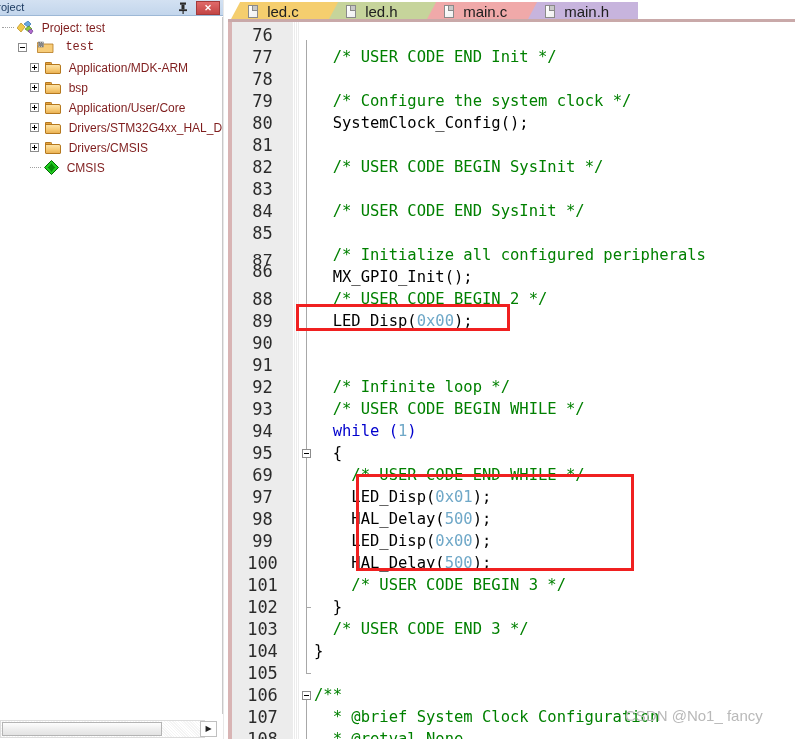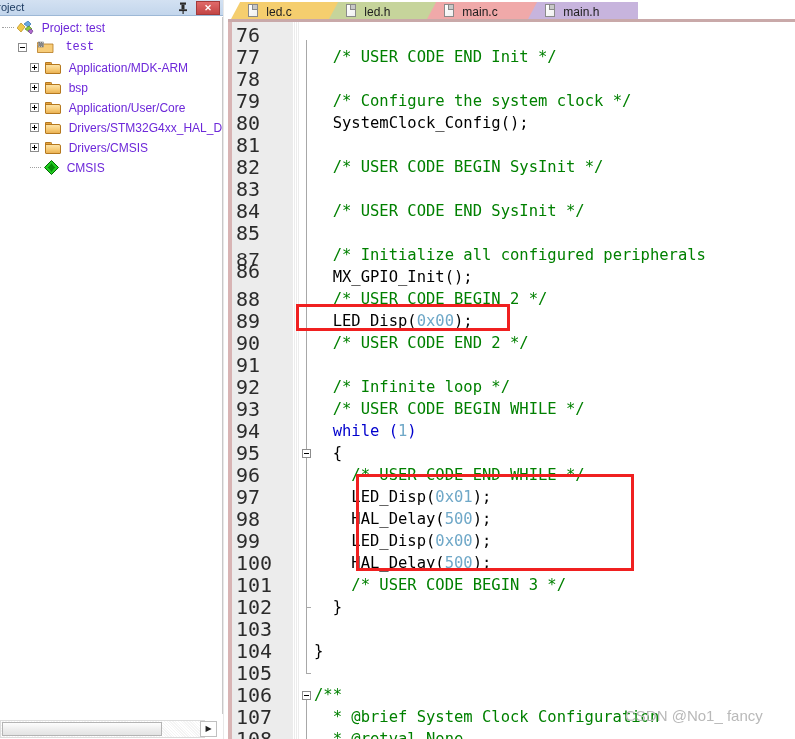--- a/index.html
+++ b/index.html
@@ -76,21 +76,21 @@
     position: relative;
     height: 20px;
     line-height: 20px;
     white-space: nowrap;
     font-size: 12px;
     color: #000000;
     cursor: default;
   }
   .tree-row .label {
     font-size: 12px;
-    color: #6d28d9;
+    color: #7f1d1d;
     vertical-align: middle;
   }
   .expander {
     display: inline-block;
     width: 9px; height: 9px;
     border: 1px solid #8c8c8c;
     background: #ffffff;
     position: relative;
     vertical-align: middle;
     margin-right: 3px;
@@ -229,21 +229,21 @@
     left: 0; top: 0;
     width: 567px; height: 19px;
     background: #ffffff;
     overflow: hidden;
   }
   .tab {
     position: absolute;
     top: 2px;
     height: 19px;
     line-height: 18px;
-    font-size: 12px;
+    font-size: 15px;
     color: #202020;
     padding-left: 8px;
     box-sizing: border-box;
     cursor: pointer;
     white-space: nowrap;
   }
   .tab .tabskew {
     position: absolute;
     left: -10px; top: 0;
     width: 14px; height: 19px;
@@ -313,23 +313,23 @@
     position: absolute;
     left: 72px; top: 0;
     width: 14px; height: 717px;
     background: #ffffff;
   }
 
   .lnum {
     position: absolute;
     right: 0;
     width: 57px;
-    text-align: left;
+    text-align: center;
     font-family: "DejaVu Sans Mono", "Liberation Mono", monospace;
-    font-size: 20px;
+    font-size: 17px;
     color: #2b2b2b;
     height: 22px;
     line-height: 22px;
     padding-right: 4px;
     box-sizing: border-box;
     user-select: none;
   }
   .codeline {
     position: absolute;
     left: 86px;
@@ -541,21 +541,21 @@
         <div class="lnum" style="top: 238px;">86</div>
         <div class="lnum" style="top: 228px; font-family: Liberation Mono, monospace;">87</div>
         <div class="lnum" style="top: 266px;">88</div>
         <div class="lnum" style="top: 288px;">89</div>
         <div class="lnum" style="top: 310px;">90</div>
         <div class="lnum" style="top: 332px;">91</div>
         <div class="lnum" style="top: 354px;">92</div>
         <div class="lnum" style="top: 376px;">93</div>
         <div class="lnum" style="top: 398px;">94</div>
         <div class="lnum" style="top: 420px;">95</div>
-        <div class="lnum" style="top: 442px;">96</div>
+        <div class="lnum" style="top: 442px;">69</div>
         <div class="lnum" style="top: 464px;">97</div>
         <div class="lnum" style="top: 486px;">98</div>
         <div class="lnum" style="top: 508px;">99</div>
         <div class="lnum" style="top: 530px;">100</div>
         <div class="lnum" style="top: 552px;">101</div>
         <div class="lnum" style="top: 574px;">102</div>
         <div class="lnum" style="top: 596px;">103</div>
         <div class="lnum" style="top: 618px;">104</div>
         <div class="lnum" style="top: 640px;">105</div>
         <div class="lnum" style="top: 662px;">106</div>
@@ -574,34 +574,34 @@
         <div class="codeline" style="top: 90px;"><span class="id">  SystemClock_Config();</span></div>
         <div class="codeline" style="top: 112px;"></div>
         <div class="codeline" style="top: 134px;"><span class="id">  </span><span class="cm">/* USER CODE BEGIN SysInit */</span></div>
         <div class="codeline" style="top: 156px;"></div>
         <div class="codeline" style="top: 178px;"><span class="id">  </span><span class="cm">/* USER CODE END SysInit */</span></div>
         <div class="codeline" style="top: 200px;"></div>
         <div class="codeline" style="top: 222px;"><span class="id">  </span><span class="cm">/* Initialize all configured peripherals</span></div>
         <div class="codeline" style="top: 244px;"><span class="id">  MX_GPIO_Init();</span></div>
         <div class="codeline" style="top: 266px;"><span class="id">  </span><span class="cm">/* USER CODE BEGIN 2 */</span></div>
         <div class="codeline" style="top: 288px;"><span class="id">  LED_Disp(</span><span class="num">0x00</span><span class="id">);</span></div>
-        <div class="codeline" style="top: 310px;"><span class="id">  </span><span class="cm">/* USER CODE END 2 */</span></div>
+        <div class="codeline" style="top: 310px;"><span class="id">  </span></div>
         <div class="codeline" style="top: 332px;"></div>
         <div class="codeline" style="top: 354px;"><span class="id">  </span><span class="cm">/* Infinite loop */</span></div>
         <div class="codeline" style="top: 376px;"><span class="id">  </span><span class="cm">/* USER CODE BEGIN WHILE */</span></div>
         <div class="codeline" style="top: 398px;"><span class="id">  </span><span class="kw">while</span><span class="pn"> (</span><span class="num">1</span><span class="pn">)</span></div>
         <div class="codeline" style="top: 420px;"><span class="id">  {</span></div>
         <div class="codeline" style="top: 442px;"><span class="id">    </span><span class="cm">/* USER CODE END WHILE */</span></div>
         <div class="codeline" style="top: 464px;"><span class="id">    LED_Disp(</span><span class="num">0x01</span><span class="id">);</span></div>
         <div class="codeline" style="top: 486px;"><span class="id">    HAL_Delay(</span><span class="num">500</span><span class="id">);</span></div>
         <div class="codeline" style="top: 508px;"><span class="id">    LED_Disp(</span><span class="num">0x00</span><span class="id">);</span></div>
         <div class="codeline" style="top: 530px;"><span class="id">    HAL_Delay(</span><span class="num">500</span><span class="id">);</span></div>
         <div class="codeline" style="top: 552px;"><span class="id">    </span><span class="cm">/* USER CODE BEGIN 3 */</span></div>
         <div class="codeline" style="top: 574px;"><span class="id">  }</span></div>
-        <div class="codeline" style="top: 596px;"><span class="id">  </span></div>
+        <div class="codeline" style="top: 596px;"><span class="id">  </span><span class="cm">/* USER CODE END 3 */</span></div>
         <div class="codeline" style="top: 618px;"><span class="id">}</span></div>
         <div class="codeline" style="top: 640px;"></div>
         <div class="codeline" style="top: 662px;"><span class="cm">/**</span></div>
         <div class="codeline" style="top: 684px;"><span class="cm">  * @brief System Clock Configuration</span></div>
         <div class="codeline" style="top: 706px;"><span class="cm">  * @retval None</span></div>
       </div>
     <div id="folds-host">
         <div class="foldline" style="left: 78px; top: 18px; height: 633px;"></div>
         <div class="foldend" style="left: 78px; top: 651px;"></div>
         <div class="foldbox" style="left: 74px; top: 427px;"></div>

